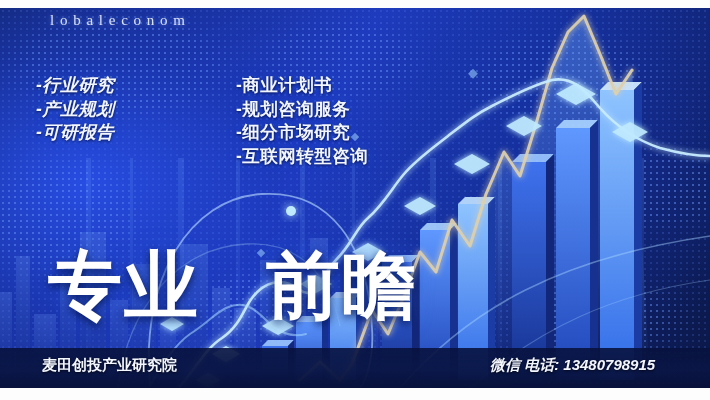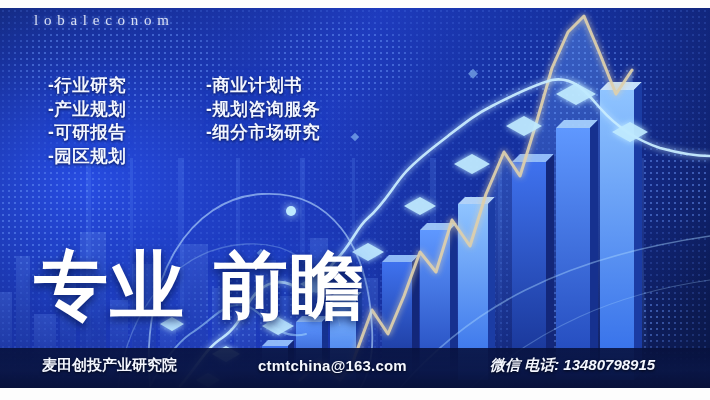--- a/index.html
+++ b/index.html
@@ -65,34 +65,35 @@
   .streaks i{position:absolute;top:0;height:100%;background:linear-gradient(180deg,rgba(110,160,255,.55),rgba(110,160,255,0));}
 
   
   svg.art{position:absolute;left:0;top:0;width:710px;height:380px;overflow:visible;}
 
   
   .gword{
     position:absolute;top:4px;color:#e8eefc;font-size:15px;letter-spacing:1px;
     font-family:"Liberation Serif","DejaVu Serif",serif;opacity:.92;
     text-shadow:0 0 5px rgba(180,210,255,.5);
+    margin-left:16px;
   }
 
   .bullets{position:absolute;z-index:30;}
   .bullets .li{
     color:#f2f6ff;font-size:17.5px;line-height:23.5px;white-space:nowrap;
     font-weight:700;letter-spacing:.5px;
     text-shadow:0 1px 3px rgba(0,10,60,.9), 0 0 8px rgba(40,90,220,.6);
   }
-  #colL{left:48px;top:66px;}
-  #colR{left:206px;top:66px;}
+  #colL{left:36px;top:66px;font-style:italic;}
+  #colR{left:236px;top:66px;}
 
   .headline{
-    position:absolute;left:34px;top:238px;z-index:35;
-    display:flex;gap:28px;align-items:flex-start;
+    position:absolute;left:48px;top:238px;z-index:35;
+    display:flex;gap:66px;align-items:flex-start;
   }
   .headline .hw{
     color:#ffffff;font-size:74px;line-height:80px;font-weight:700;letter-spacing:2px;
     text-shadow:0 3px 10px rgba(0,15,70,.85), 0 0 22px rgba(60,120,255,.45);
   }
 
   
   .footerband{
     position:absolute;left:0;top:340px;width:710px;height:48px;z-index:45;
     background:linear-gradient(180deg,rgba(8,18,62,.90) 0%,rgba(10,22,70,.96) 45%,rgba(7,15,52,.99) 100%);
@@ -283,37 +284,36 @@
         <rect x="258" y="242" width="6" height="6" transform="rotate(45 261 245)"></rect>
       </g>
     </svg>
 
     <div class="gword" style="left:34px;">l o b a l      e c o n o m</div>
 
     <div class="bullets" id="colL">
       <div class="li">-行业研究</div>
       <div class="li">-产业规划</div>
       <div class="li">-可研报告</div>
-      <div class="li">-园区规划</div>
     </div>
 
     <div class="bullets" id="colR">
       <div class="li">-商业计划书</div>
       <div class="li">-规划咨询服务</div>
       <div class="li">-细分市场研究</div>
+      <div class="li">-互联网转型咨询</div>
     </div>
 
     <div class="headline">
       <div class="hw">专业</div>
       <div class="hw">前瞻</div>
     </div>
 
     <div class="footerband"></div>
     <div class="footerrow">
       <span id="f1">麦田创投产业研究院</span>
-      <span id="f2">ctmtchina@163.com</span>
       <span id="f3">微信 电话: 13480798915</span>
     </div>
 
   </div>
 
   <div class="white-bottom"></div>
 </div>
 
 </body></html>

